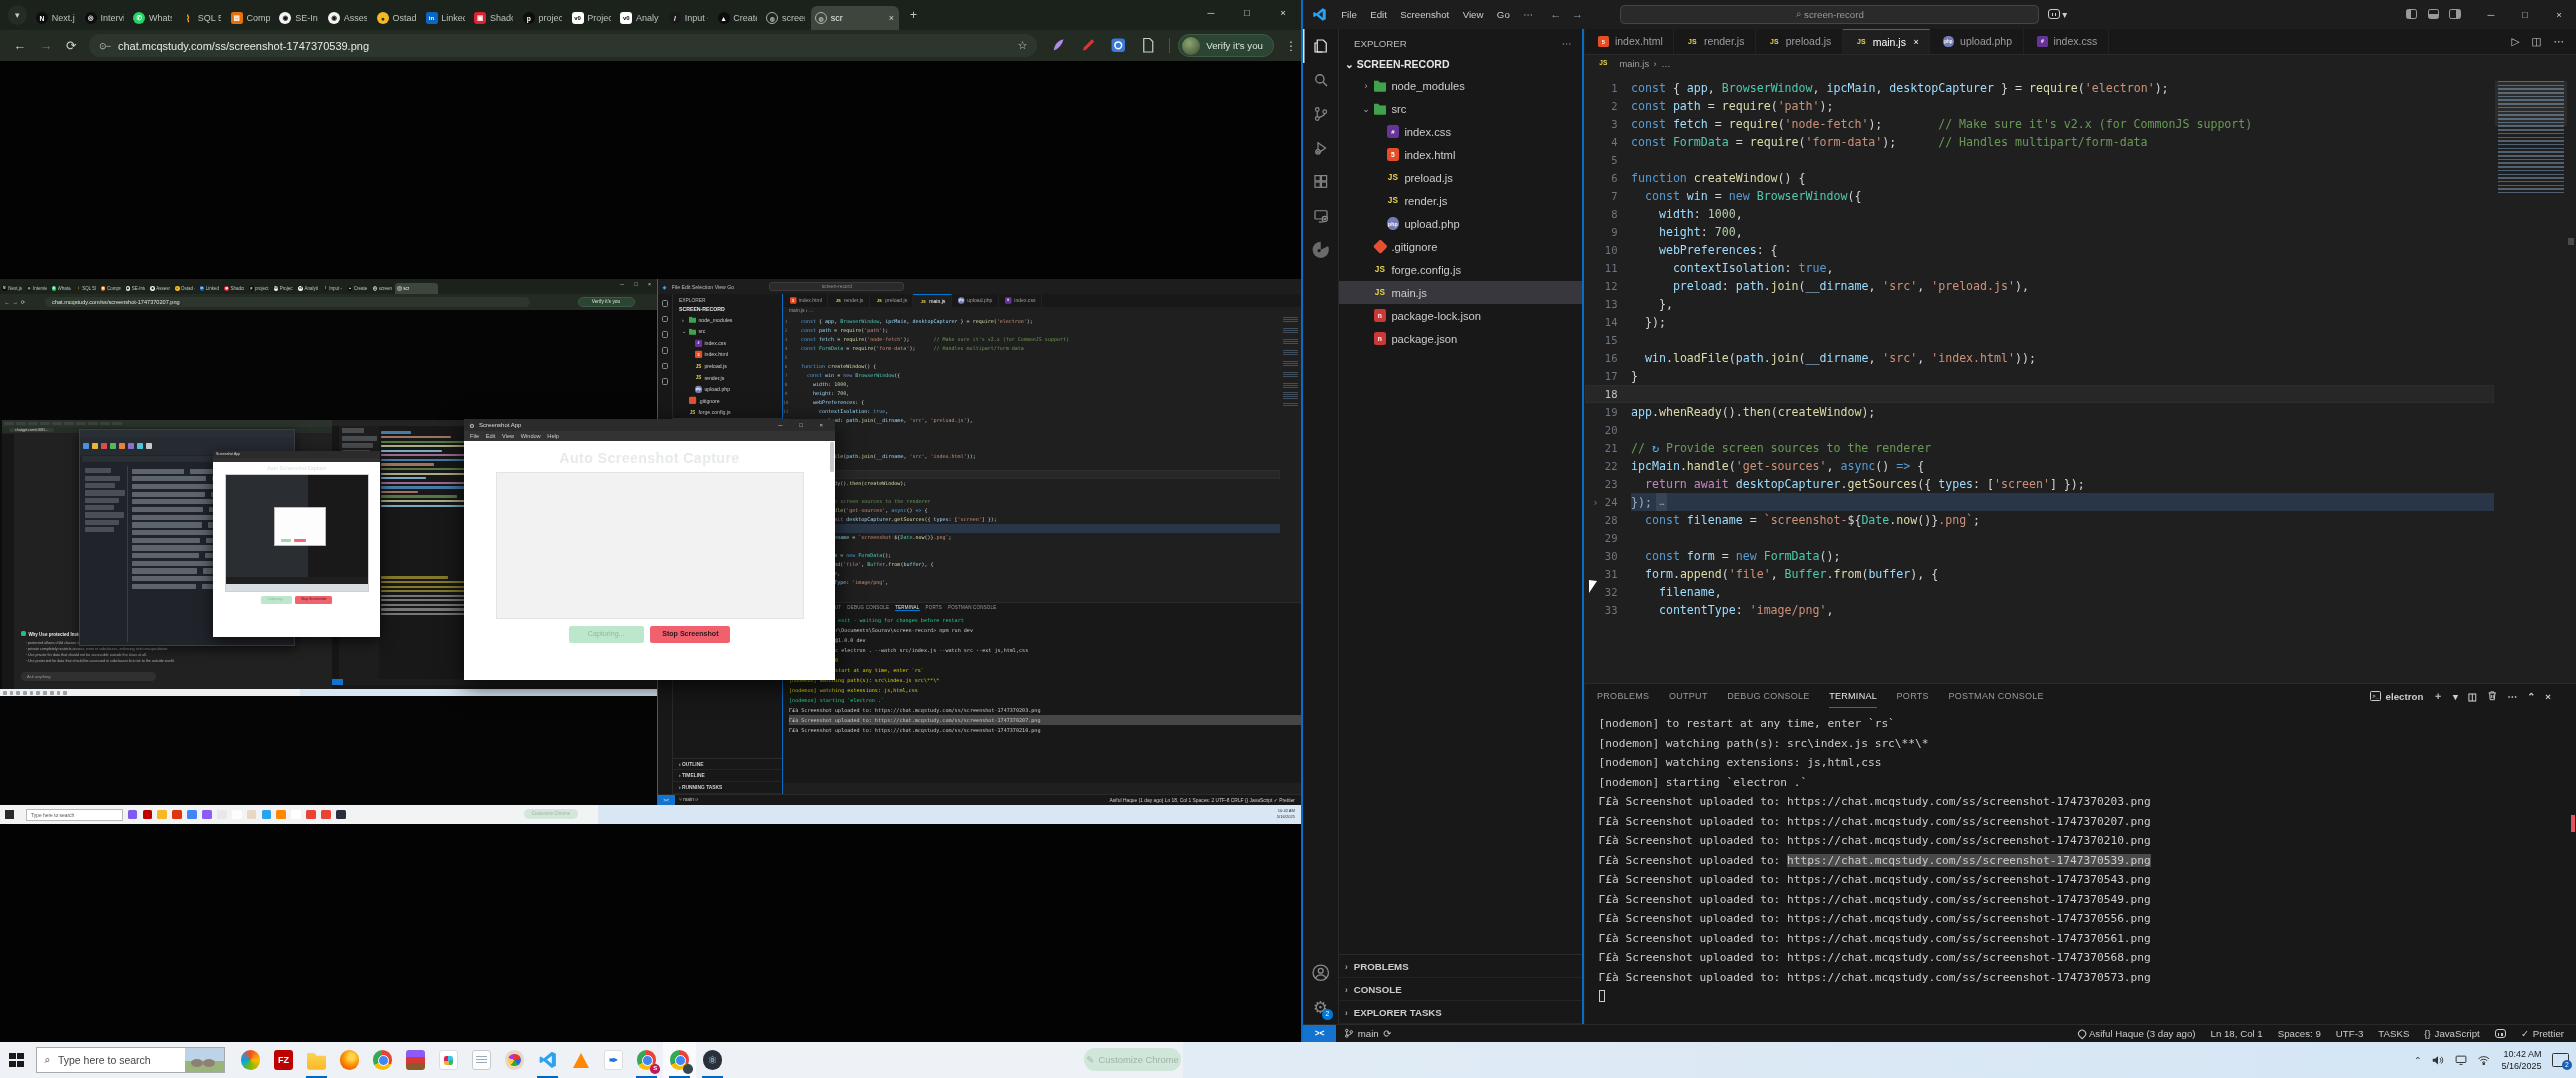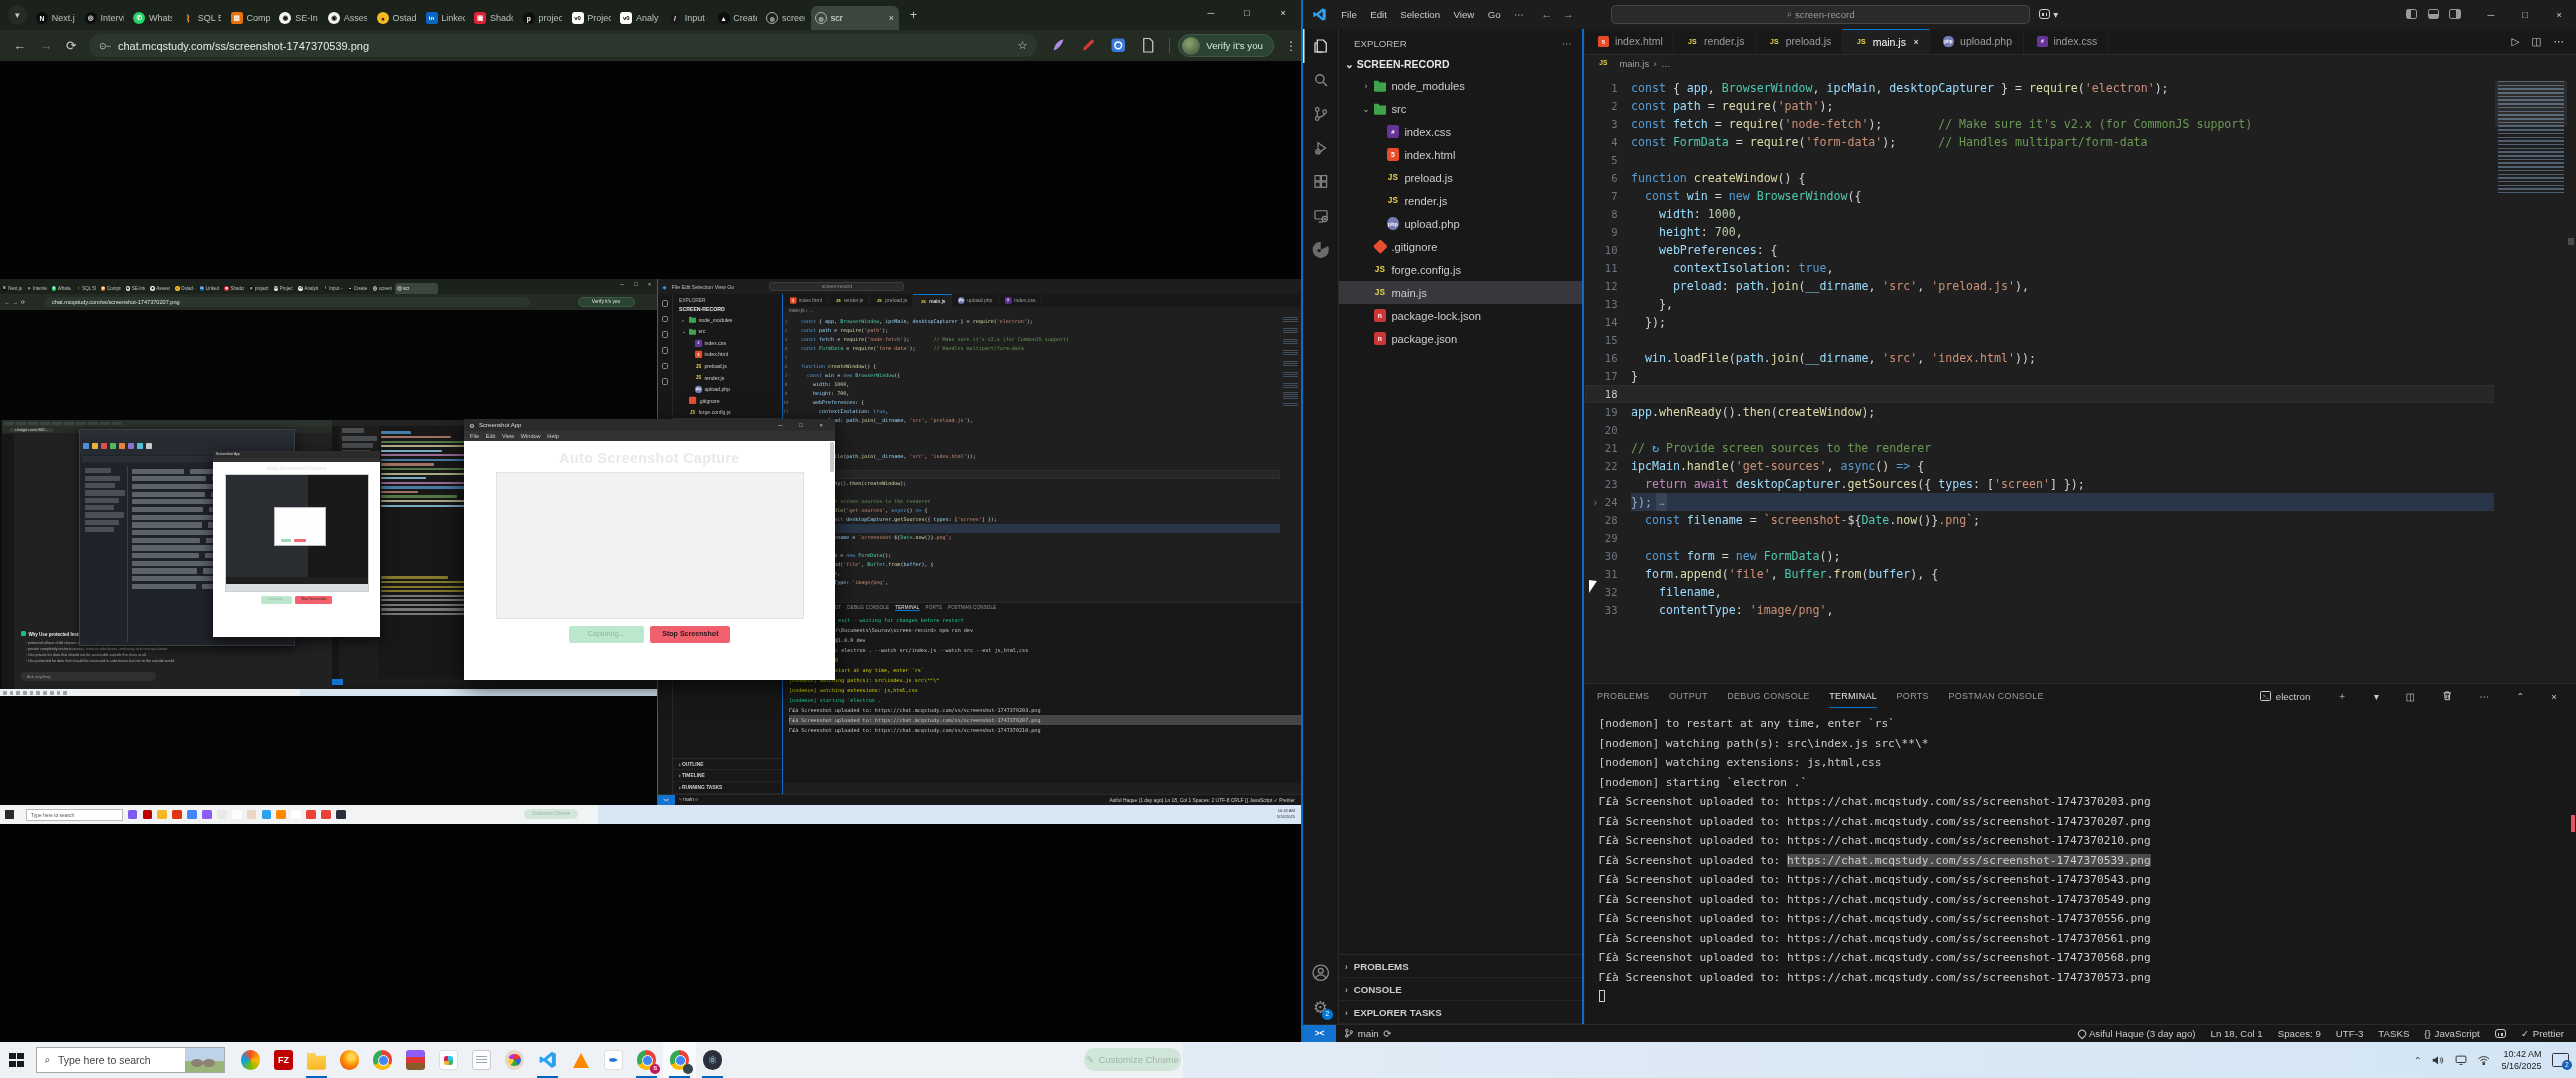--- a/index.html
+++ b/index.html
@@ -226,21 +226,21 @@
   #minimap { position:absolute; right:12px; top:52px; width:66px; height:112px;
      background:repeating-linear-gradient(180deg,rgba(120,150,180,.55) 0 1.5px,transparent 1.5px 3.7px); }
   #minimap::before { content:""; position:absolute; left:-3px; right:-3px; top:0; height:45px; background:rgba(255,255,255,.06); }
   #ed-scroll { position:absolute; right:0; top:46px; width:10.5px; bottom:0; }
   #ed-scroll i { position:absolute; left:2.2px; top:163px; width:6px; height:7.5px; background:#4a4a4a; }
   #pointer { position:absolute; left:286px; top:580px; width:0; height:0; border-left:8.2px solid #fff; border-bottom:12px solid transparent; border-top:1.5px solid transparent; filter:drop-shadow(0.7px 0.7px 0.7px #000); z-index:9; }
   #panel { position:absolute; left:282px; right:0; bottom:18px; height:341px; background:#181818; border-top:0.7px solid #2a2a2a; }
   #panel-tabs { height:24px; display:flex; align-items:center; padding-left:12px; gap:19.5px; }
   .ptab { font-size:9px; color:#9a9a9a; letter-spacing:0.3px; height:100%; display:flex; align-items:center; }
   .ptab.active { color:#e7e7e7; border-bottom:1.1px solid #0078d4; }
-  #panel-actions { margin-left:auto; display:flex; align-items:center; gap:27px; padding-right:19px; color:#cccccc; font-size:9.7px; }
+  #panel-actions { margin-left:auto; display:flex; align-items:center; gap:10px; padding-right:25px; color:#cccccc; font-size:9.7px;font-weight:bold; }
   #term-chip { display:flex; align-items:center; gap:4.5px; color:#cccccc; }
   #term-chip .tbox { width:11.2px; height:9.7px; border:0.9px solid #ccc; border-radius:1.5px; font-size:5.2px; text-align:center; line-height:9px; }
   #terminal { position:absolute; left:13.5px; top:30px; right:15px; bottom:3px; font-family:"DejaVu Sans Mono",monospace; overflow:hidden; }
   #terminal .tl { font-size:11.2px; line-height:19.5px; white-space:pre; color:#cccccc; }
   .tc-y { color:#d7d700; } .tc-g { color:#23d18b; } .tc-w { color:#cccccc; }
   .uurl.hl { background:rgba(255,255,255,.22); }
   #term-cursor { display:inline-block; width:6.7px; height:12.7px; border:0.7px solid #cccccc; vertical-align:-2.2px; }
   #panel-scrollmark { position:absolute; right:1.5px; top:131px; width:3.7px; height:16.5px; background:#e05561; }
   #statusbar { position:absolute; left:0; bottom:0; width:100%; height:18px; background:#181818; border-top:0.7px solid #2a2a2a; display:flex; align-items:center; color:#cccccc; font-size:9.7px; }
   #remote-badge { width:33px; height:100%; background:#1373cf; color:#fff; display:flex; align-items:center; justify-content:center; font-size:8.2px; font-weight:bold; font-style:italic; }
@@ -939,21 +939,21 @@
       </div>
     </div>
   </div>
 </div>
 
 <div id="vscode">
   <div id="vs-titlebar">
     <svg id="vs-logo" viewBox="0 0 24 24">
         <path fill="#2aa2ee" d="M17 2 L22 4.5 V19.5 L17 22 L7 13.5 L3.5 16 L2 15 V9 L3.5 8 L7 10.5 Z M17 7 L11 12 L17 17 Z"></path>
       </svg>
-    <span id="vs-menus"><span class="menu-item">File</span><span class="menu-item">Edit</span><span class="menu-item">Selection</span><span class="menu-item">View</span><span class="menu-item">Go</span><span class="menu-item">⋯</span></span>
+    <span id="vs-menus"><span class="menu-item">File</span><span class="menu-item">Edit</span><span class="menu-item">Screenshot</span><span class="menu-item">View</span><span class="menu-item">Go</span><span class="menu-item">⋯</span></span>
     <span id="vs-histnav">←→</span>
     <div id="vs-search">⌕&nbsp;<span>screen-record</span></div>
     <span id="vs-copilot"><span class="cop-ico"></span>&nbsp;▾</span>
     <div id="vs-layout">
       <span class="lay l"></span>
       <span class="lay b"></span>
       <span class="lay r"></span>
     </div>
     <div id="vs-controls">
       <span>─</span>

